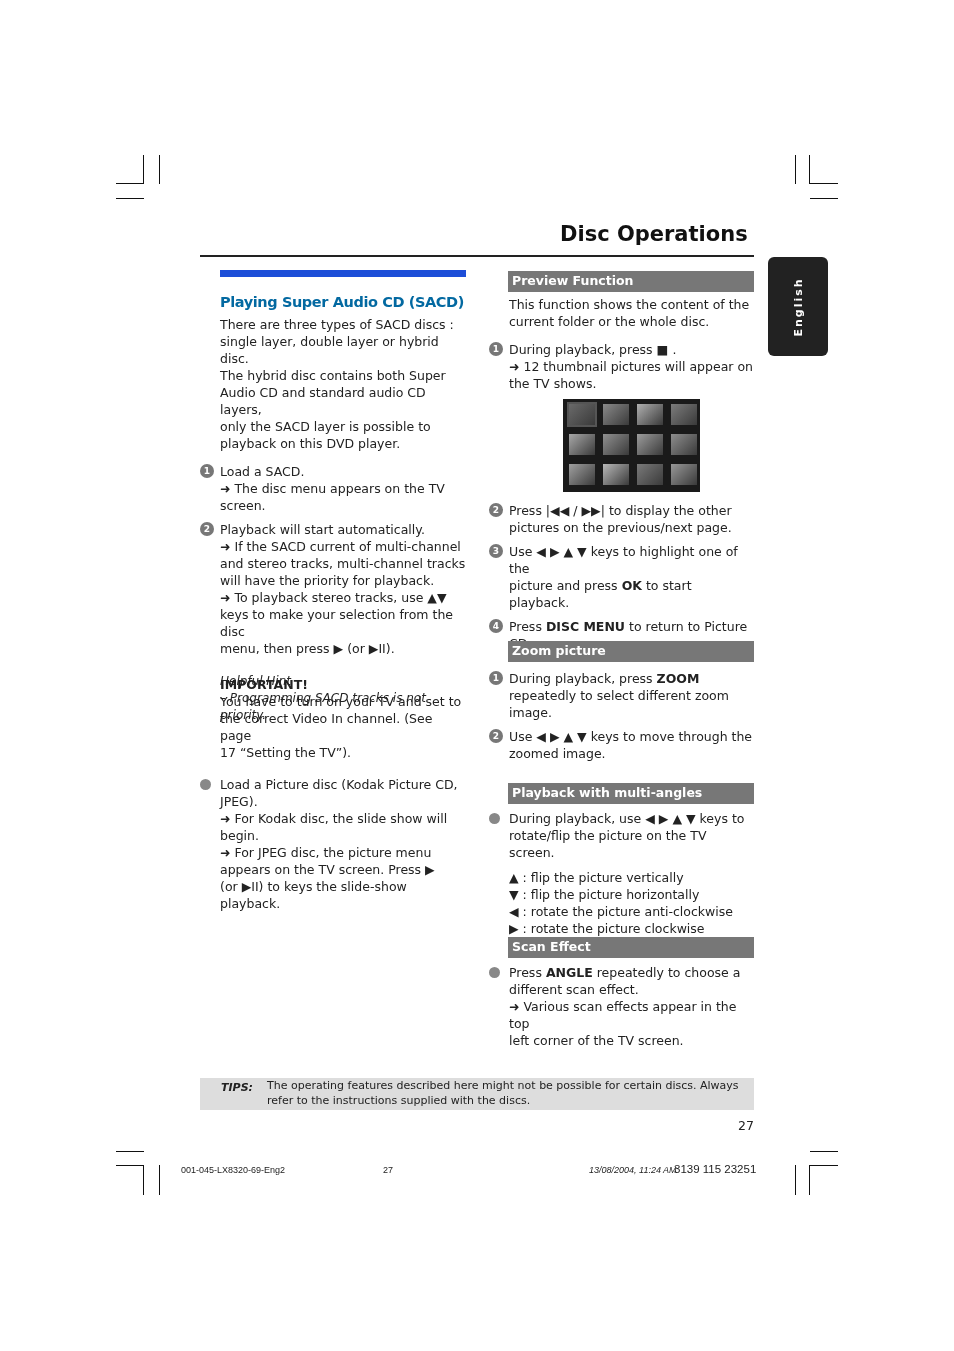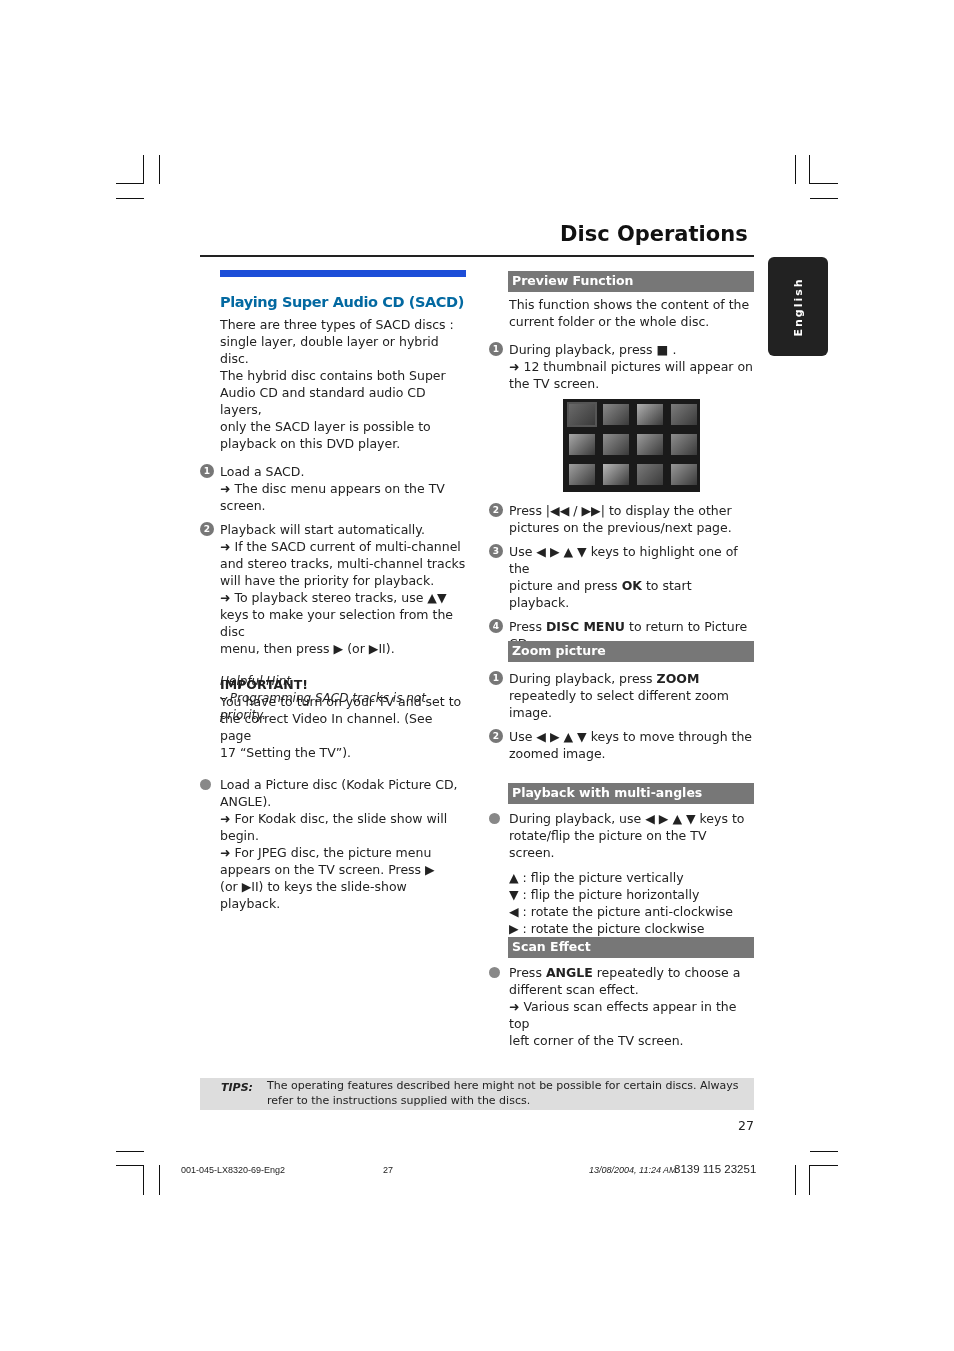--- a/index.html
+++ b/index.html
@@ -91,40 +91,40 @@
 <div class="col" style="left:220px;top:668px;width:246px;">
   <div class="b" style="margin-top:8px;">IMPORTANT!</div>
   <div>
     <div>You have to turn on your TV and set to</div>
     <div>the correct Video In channel.  (See page</div>
     <div>17 “Setting the TV”).</div>
   </div>
   <div class="item" style="margin-top:15px;">
     <span class="dot"></span>
     <div>Load a Picture disc (Kodak Picture CD,</div>
-    <div>ANGLE).</div>
+    <div>JPEG).</div>
     <div>➜ For Kodak disc, the slide show will</div>
     <div>begin.</div>
     <div>➜ For JPEG disc, the picture menu</div>
     <div>appears on the TV screen.  Press ▶</div>
     <div>(or ▶II) to keys the slide-show playback.</div>
   </div>
 </div>
 
 <div class="col" style="left:509px;top:271px;width:245px;">
   <div class="bar" style="margin-left:-1px;">Preview Function</div>
   <div style="margin-top:4px;">
     <div>This function shows the content of the</div>
     <div>current folder or the whole disc.</div>
   </div>
   <div class="item" style="margin-top:11px;">
     <span class="num">1</span>
     <div>During playback, press  ■ .</div>
     <div>➜ 12 thumbnail pictures will appear on</div>
-    <div>the TV screen.</div>
+    <div>the TV shows.</div>
   </div>
 </div>
 
 <div class="thumbs" id="thumbs">
     <div class="thumb" style="left: 6px; top: 5px; background: linear-gradient(135deg, rgb(106, 106, 106), rgb(58, 58, 58)); outline: rgb(85, 85, 85) solid 2px;"></div>
     <div class="thumb" style="left: 40px; top: 5px; background: linear-gradient(135deg, rgb(138, 138, 138), rgb(58, 58, 58));"></div>
     <div class="thumb" style="left: 74px; top: 5px; background: linear-gradient(135deg, rgb(176, 176, 176), rgb(58, 58, 58));"></div>
     <div class="thumb" style="left: 108px; top: 5px; background: linear-gradient(135deg, rgb(124, 124, 124), rgb(58, 58, 58));"></div>
     <div class="thumb" style="left: 6px; top: 35px; background: linear-gradient(135deg, rgb(168, 168, 168), rgb(58, 58, 58));"></div>
     <div class="thumb" style="left: 40px; top: 35px; background: linear-gradient(135deg, rgb(144, 144, 144), rgb(58, 58, 58));"></div>

